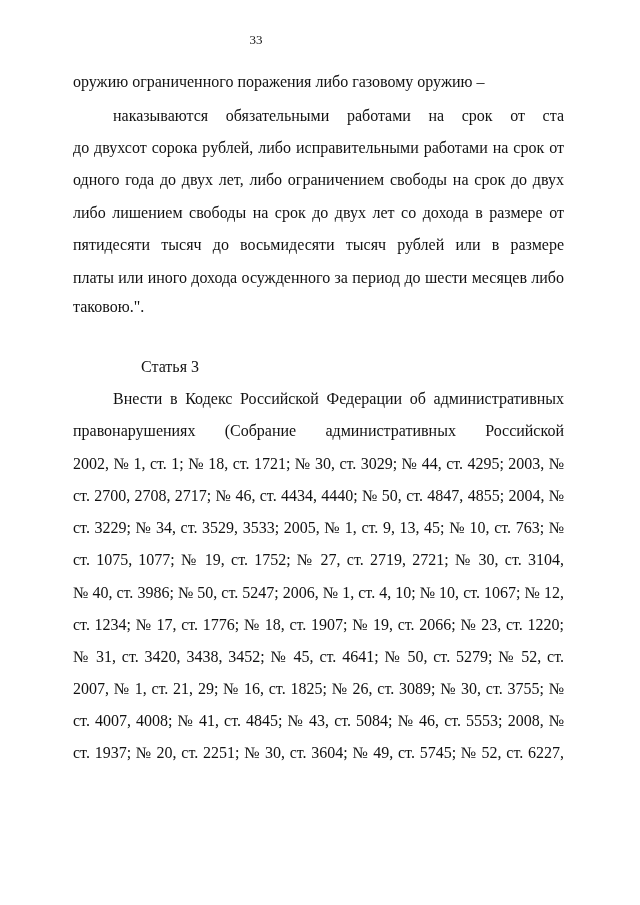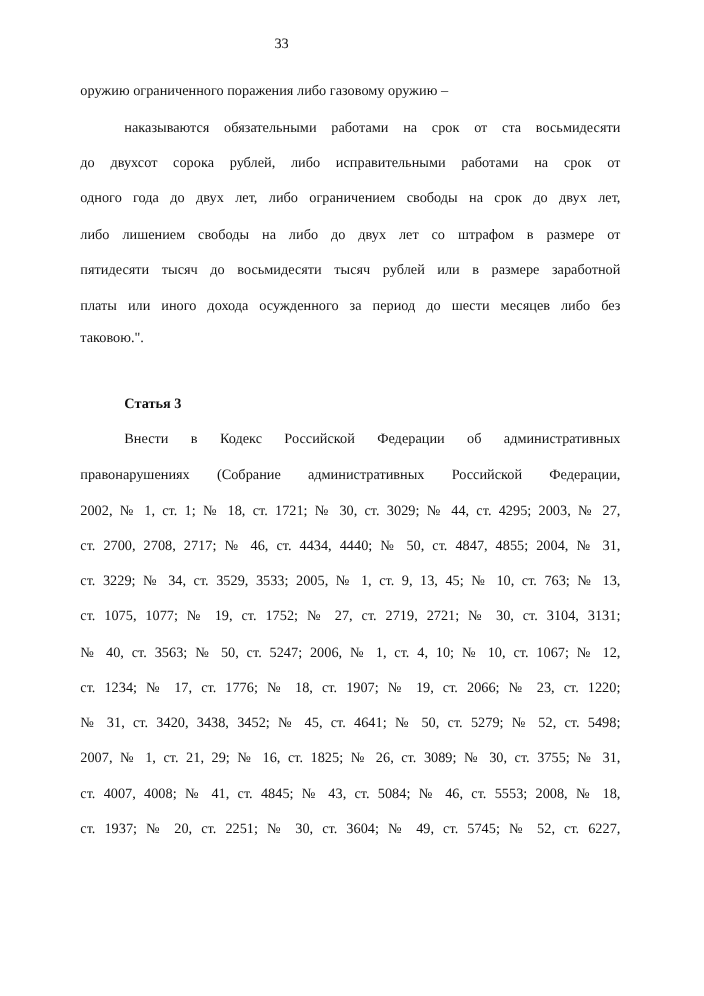--- a/index.html
+++ b/index.html
@@ -1,49 +1,49 @@
 <!DOCTYPE html>
 <html><head>
 <meta charset="utf-8">
 <style>
   html, body { margin: 0; padding: 0; background: #ffffff; }
   body { width: 640px; height: 905px; position: relative; overflow: hidden;
          font-family: "Liberation Serif", "DejaVu Serif", serif; color: #111; }
   .page-number { position: absolute; top: 32px; left: 0; width: 512px; text-align: center;
          font-size: 13px; }
-  .line { position: absolute; left: 73px; width: 491px; font-size: 13px; line-height: 20px;
+  .line { position: absolute; left: 73px; width: 491px; font-size: 16px; line-height: 20px;
           white-space: nowrap; }
   .line.justify { text-align: justify; text-align-last: justify; white-space: normal; height: 20px; overflow: hidden; }
   .line.indent { left: 113px; width: 451px; }
-  .heading { font-weight: bold; }
+  .heading { font-weight: normal; margin-left: 28px; }
 </style>
 </head>
 <body>
 
 <div class="page-number">33</div>
 
 <div>
 
   <div class="line" style="top:72px">оружию ограниченного поражения либо газовому оружию –</div>
 
   <div class="line justify indent" style="top:106px">наказываются обязательными работами на срок от ста восьмидесяти</div>
   <div class="line justify" style="top:138px">до двухсот сорока рублей, либо исправительными работами на срок от</div>
   <div class="line justify" style="top:170px">одного года до двух лет, либо ограничением свободы на срок до двух лет,</div>
-  <div class="line justify" style="top:203px">либо лишением свободы на либо до двух лет со штрафом в размере от</div>
+  <div class="line justify" style="top:203px">либо лишением свободы на срок до двух лет со дохода в размере от</div>
   <div class="line justify" style="top:235px">пятидесяти тысяч до восьмидесяти тысяч рублей или в размере заработной</div>
   <div class="line justify" style="top:268px">платы или иного дохода осужденного за период до шести месяцев либо без</div>
   <div class="line" style="top:297px">таковою.".</div>
 
   <div class="line indent heading" style="top:357px">Статья 3</div>
 
   <div class="line justify indent" style="top:389px">Внести в Кодекс Российской Федерации об административных</div>
   <div class="line justify" style="top:421px">правонарушениях (Собрание административных Российской Федерации,</div>
   <div class="line justify" style="top:454px">2002, № 1, ст. 1; № 18, ст. 1721; № 30, ст. 3029; № 44, ст. 4295; 2003, № 27,</div>
   <div class="line justify" style="top:486px">ст. 2700, 2708, 2717; № 46, ст. 4434, 4440; № 50, ст. 4847, 4855; 2004, № 31,</div>
   <div class="line justify" style="top:518px">ст. 3229; № 34, ст. 3529, 3533; 2005, № 1, ст. 9, 13, 45; № 10, ст. 763; № 13,</div>
   <div class="line justify" style="top:550px">ст. 1075, 1077; № 19, ст. 1752; № 27, ст. 2719, 2721; № 30, ст. 3104, 3131;</div>
-  <div class="line justify" style="top:583px">№ 40, ст. 3563; № 50, ст. 5247; 2006, № 1, ст. 4, 10; № 10, ст. 1067; № 12,</div>
+  <div class="line justify" style="top:583px">№ 40, ст. 3986; № 50, ст. 5247; 2006, № 1, ст. 4, 10; № 10, ст. 1067; № 12,</div>
   <div class="line justify" style="top:615px">ст. 1234; № 17, ст. 1776; № 18, ст. 1907; № 19, ст. 2066; № 23, ст. 1220;</div>
   <div class="line justify" style="top:647px">№ 31, ст. 3420, 3438, 3452; № 45, ст. 4641; № 50, ст. 5279; № 52, ст. 5498;</div>
   <div class="line justify" style="top:679px">2007, № 1, ст. 21, 29; № 16, ст. 1825; № 26, ст. 3089; № 30, ст. 3755; № 31,</div>
   <div class="line justify" style="top:711px">ст. 4007, 4008; № 41, ст. 4845; № 43, ст. 5084; № 46, ст. 5553; 2008, № 18,</div>
   <div class="line justify" style="top:743px">ст. 1937; № 20, ст. 2251; № 30, ст. 3604; № 49, ст. 5745; № 52, ст. 6227,</div>
 </div>
 
 </body></html>

